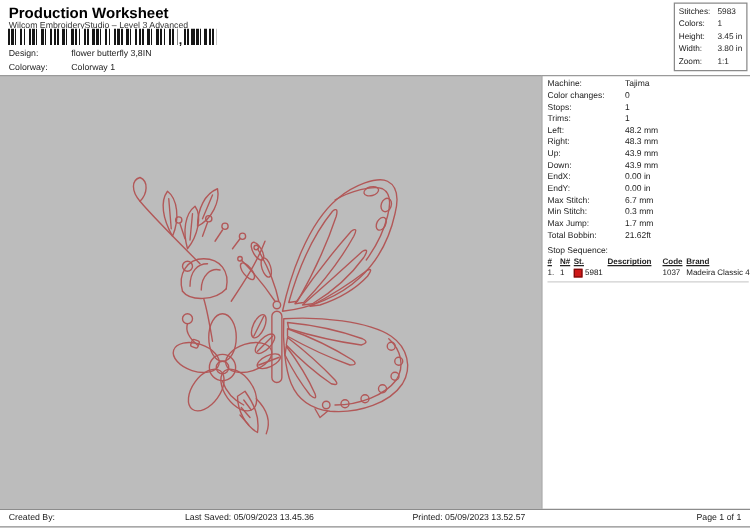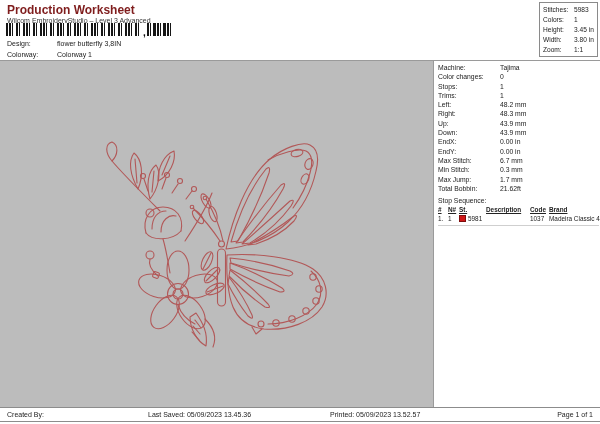--- a/index.html
+++ b/index.html
@@ -3,21 +3,21 @@
 <meta charset="utf-8">
 <style>
   * { margin:0; padding:0; box-sizing:border-box; }
   html,body { background:#888; }
   .page {
     position:relative; width:600px; height:424px; background:#ffffff;
     font-family:"Liberation Sans", sans-serif; color:#1a1a1a; overflow:hidden;
     margin:0 auto;
   }
   
-  .title { position:absolute; left:7px; top:3px; font-size:12px; font-weight:bold; color:#7f1d1d; }
+  .title { position:absolute; left:7px; top:3px; font-size:12px; font-weight:bold; color:#000000; }
   .subtitle { position:absolute; left:7px; top:17px; font-size:7px; color:#333; }
   .barcode-row { position:absolute; left:6px; top:23px; height:13px; display:flex; align-items:flex-end; }
   .bc-seg1 {
     width:136px; height:13px;
     background:repeating-linear-gradient(90deg,#161616 0 2px,#fff 2px 3px,#161616 3px 5px,#fff 5px 6px,#161616 6px 7px,#fff 7px 10px,#161616 10px 12px,#fff 12px 13px,#161616 13px 14px,#fff 14px 17px);
   }
   .bc-comma { font-size:10px; font-weight:bold; color:#111; line-height:6px; padding:0 1px; }
   .bc-seg2 {
     width:26px; height:13px;
     background:repeating-linear-gradient(90deg,#161616 0 2px,#fff 2px 3px,#161616 3px 4px,#fff 4px 6px,#161616 6px 9px,#fff 9px 10px);

